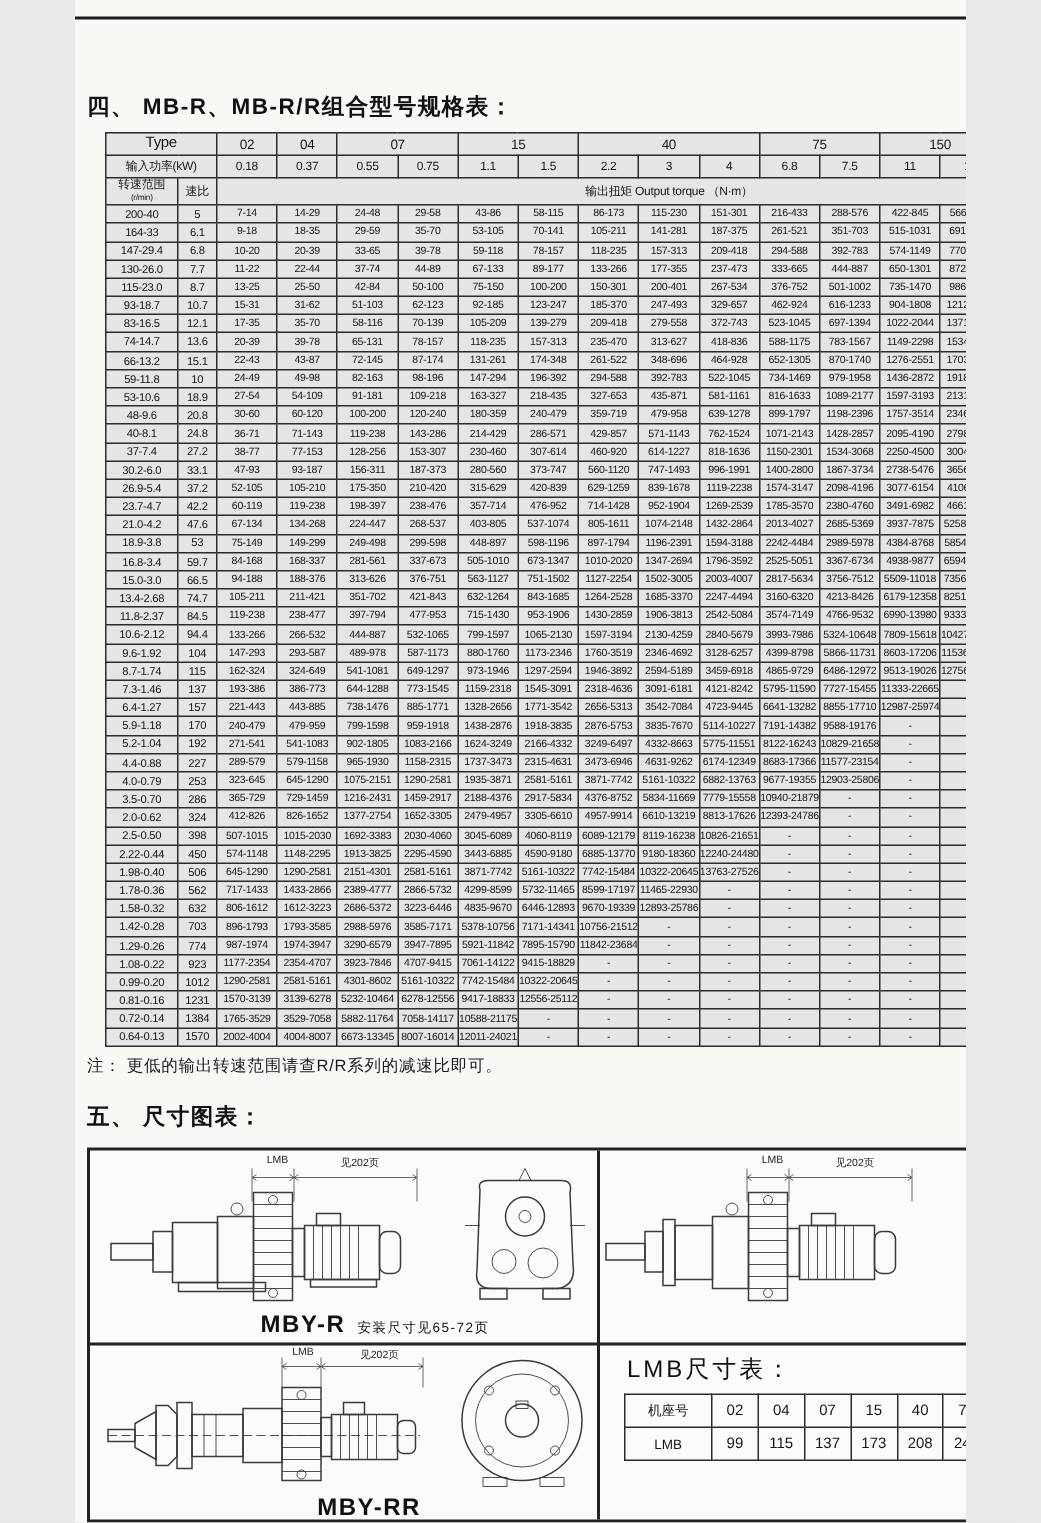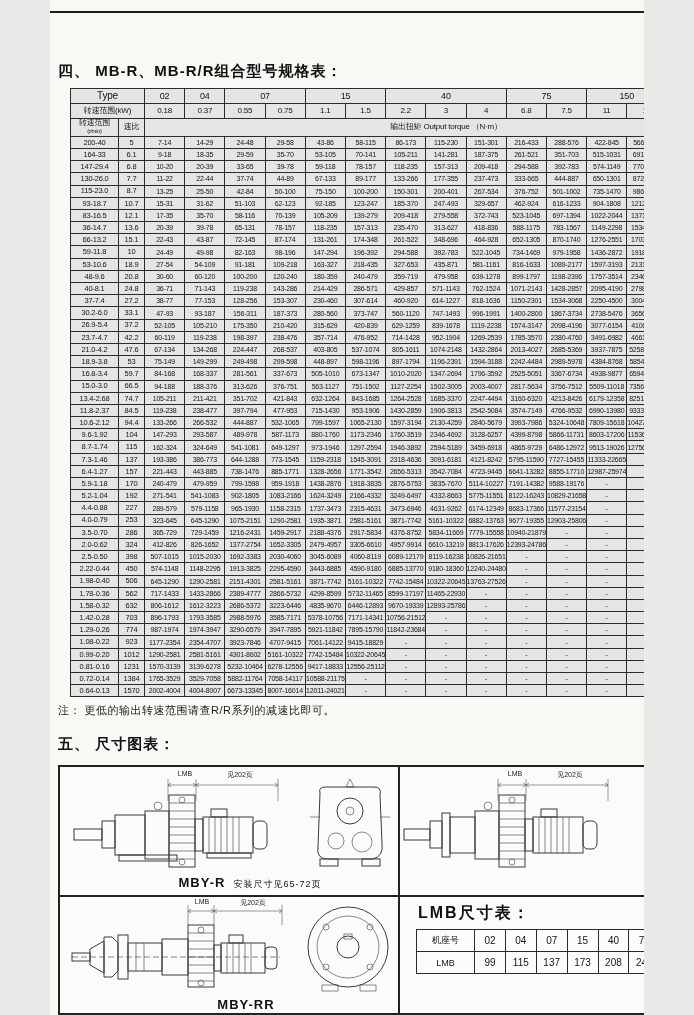--- a/index.html
+++ b/index.html
@@ -33,25 +33,25 @@
   .vdiv{position:absolute;left:338px;top:0;width:2px;height:100%;background:#222;}
   .hdiv{position:absolute;left:0;top:128px;width:100%;height:2px;background:#222;}
   .panel{position:absolute;overflow:hidden;}
   #panel-tl{left:0;top:0;width:338px;height:128px;}
   #panel-tr{left:340px;top:0;width:338px;height:128px;}
   #panel-bl{left:0;top:130px;width:338px;height:114px;}
   #panel-br{left:340px;top:130px;width:338px;height:114px;}
   .panel svg{position:absolute;}
   .dim-label{position:absolute;font-size:7px;color:#222;transform:translateX(-50%);white-space:nowrap;}
   .caption{position:absolute;left:0;width:100%;text-align:center;font-size:9px;color:#111;}
-  .caption .model{font-weight:bold;font-size:13px;letter-spacing:1px;padding-left:42px;}
+  .caption .model{font-weight:bold;font-size:16px;letter-spacing:1px;padding-left:42px;}
   .caption .cnote{margin-left:8px;letter-spacing:1px;}
 
   
-  #lmb-title{position:absolute;left:18px;top:6px;font-size:16px;font-weight:bold;letter-spacing:2px;color:#111;}
+  #lmb-title{position:absolute;left:18px;top:6px;font-size:16px;font-weight:normal;letter-spacing:2px;color:#111;}
   #lmb-table{position:absolute;left:16px;top:32px;width:306px;border-collapse:collapse;table-layout:fixed;}
   #lmb-table td{border:1px solid #2b2b2b;text-align:center;padding:0;height:21px;font-size:10px;color:#141414;}
   #lmb-table td.lab{font-size:9px;}
   #lmb-note{position:absolute;left:16px;top:84px;font-size:9.5px;letter-spacing:0.5px;color:#1a1a1a;}
 
   .lineart{stroke:#3a3a3a;stroke-width:1;fill:none;}
   .lineart .thin{stroke-width:0.6;}
   .lineart .dim{stroke-width:0.6;stroke:#555;}
 </style>
 </head>
@@ -102,21 +102,21 @@
           <td colspan="1">02</td>
           <td colspan="1">04</td>
           <td colspan="2">07</td>
           <td colspan="2">15</td>
           <td colspan="3">40</td>
           <td colspan="2">75</td>
           <td colspan="2">150</td>
           <td colspan="2">220</td>
         </tr>
         <tr class="hr2">
-          <td class="hl" colspan="2">转速范围(kW)</td>
+          <td class="hl" colspan="2">输入功率(kW)</td>
           <td>0.18</td>
           <td>0.37</td>
           <td>0.55</td>
           <td>0.75</td>
           <td>1.1</td>
           <td>1.5</td>
           <td>2.2</td>
           <td>3</td>
           <td>4</td>
           <td>6.8</td>
@@ -258,21 +258,21 @@
           <td>279-558</td>
           <td>372-743</td>
           <td>523-1045</td>
           <td>697-1394</td>
           <td>1022-2044</td>
           <td>1371-2742</td>
           <td>1684-3369</td>
           <td>2044-4089</td>
         </tr>
         <tr>
-          <td class="spd">36-14.7</td>
+          <td class="spd">74-14.7</td>
           <td class="rat">13.6</td>
           <td>20-39</td>
           <td>39-78</td>
           <td>65-131</td>
           <td>78-157</td>
           <td>118-235</td>
           <td>157-313</td>
           <td>235-470</td>
           <td>313-627</td>
           <td>418-836</td>

